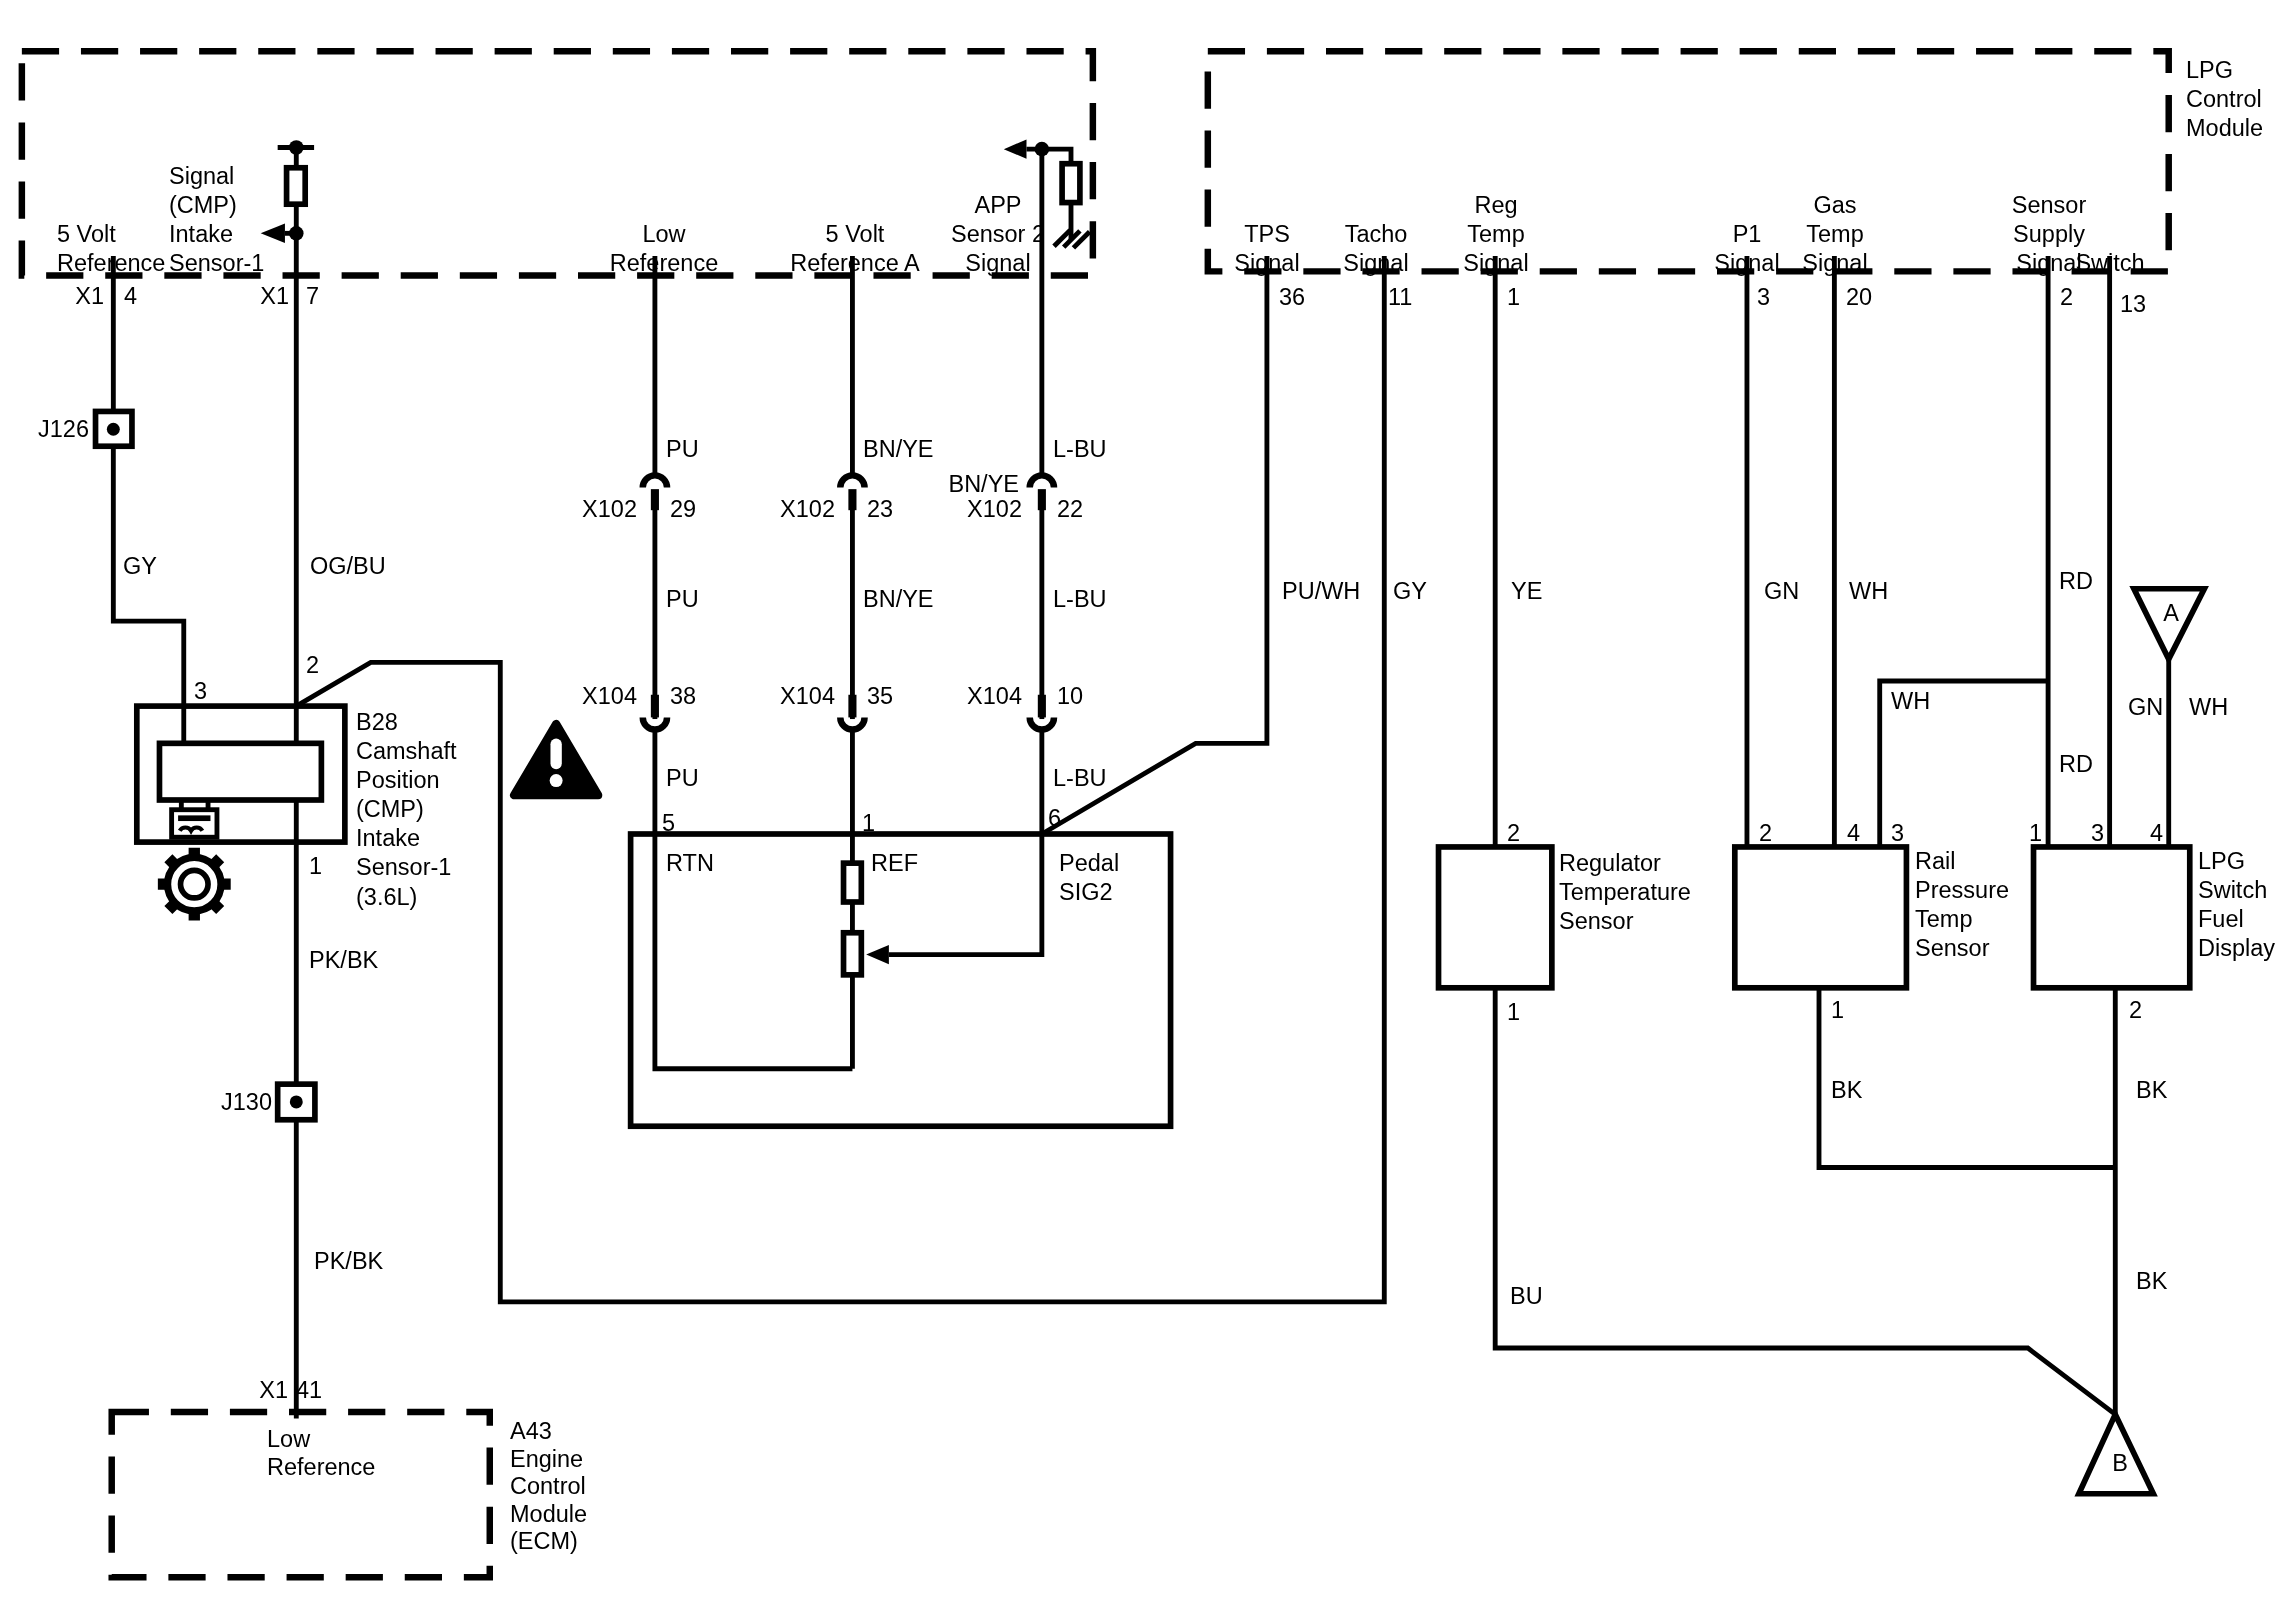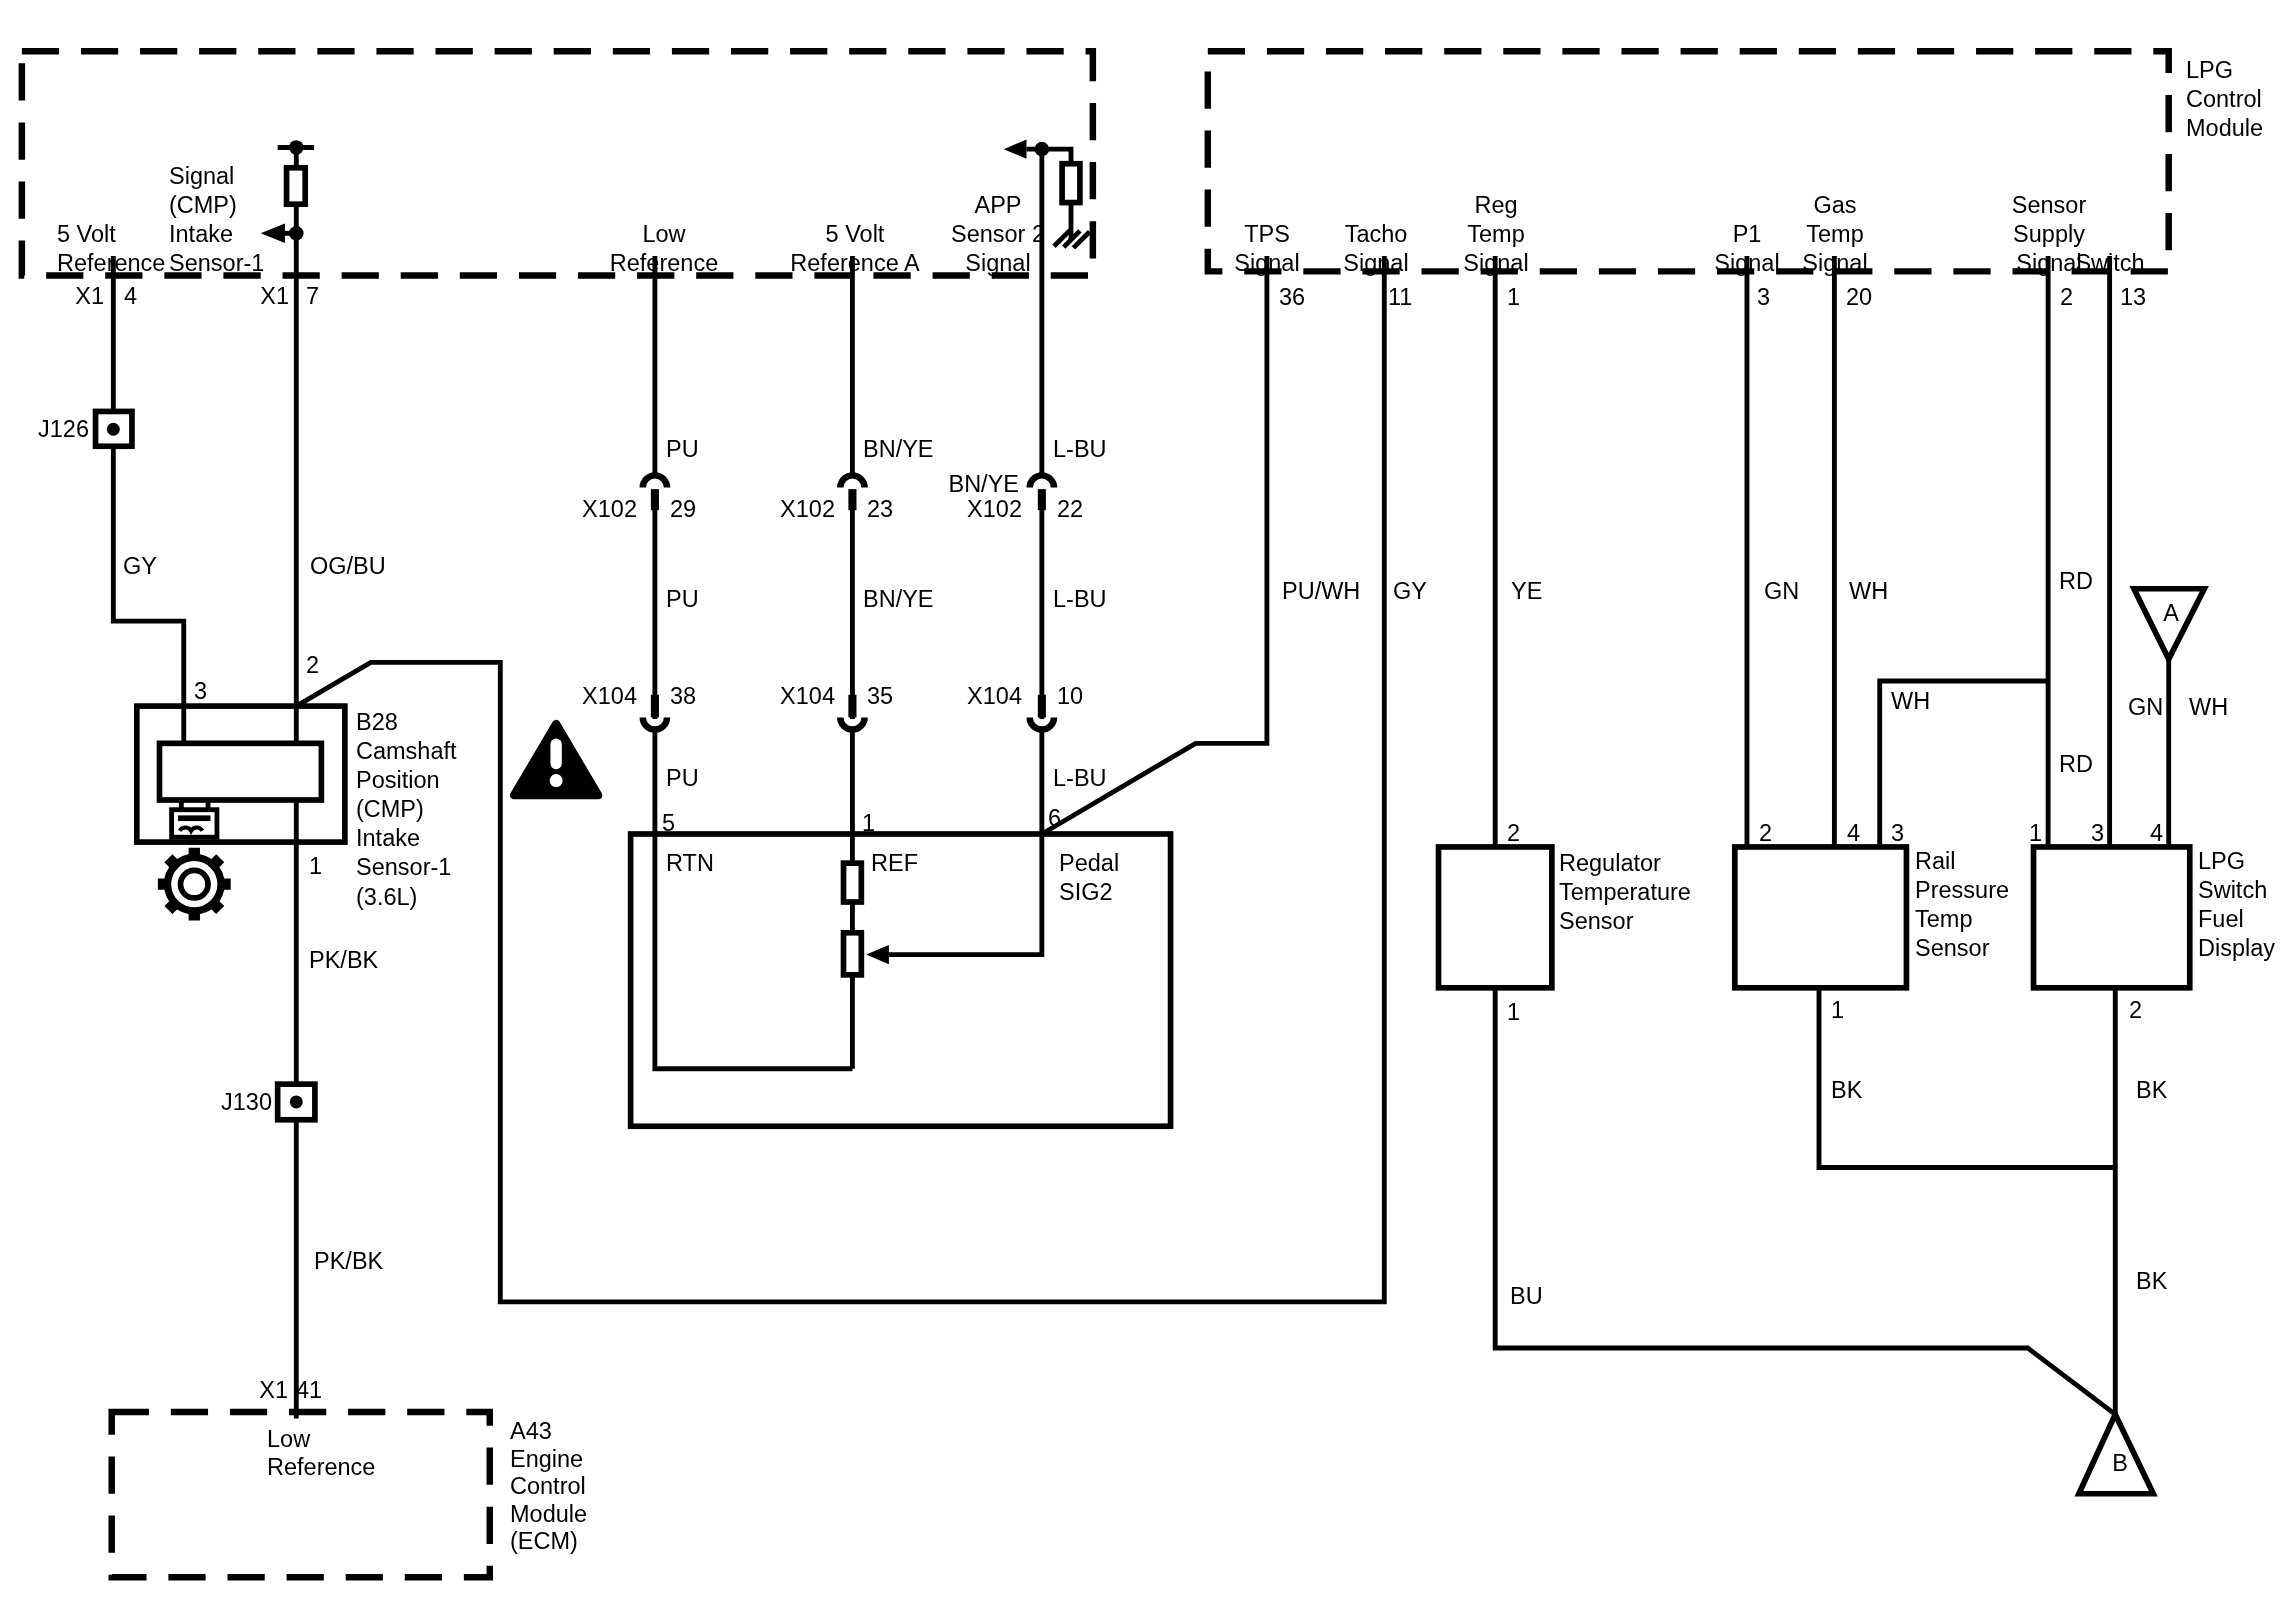--- a/index.html
+++ b/index.html
@@ -190,21 +190,21 @@
 <div class="lbl ca" style="left:1835px;top:220px">Temp</div>
 <div class="lbl ca" style="left:1835px;top:249px">Signal</div>
 <div class="lbl" style="left:1846px;top:283px">20</div>
 
 <div class="lbl ca" style="left:2049px;top:191px">Sensor</div>
 <div class="lbl ca" style="left:2049px;top:220px">Supply</div>
 <div class="lbl ca" style="left:2049px;top:249px">Signal</div>
 <div class="lbl" style="left:2060px;top:283px">2</div>
 
 <div class="lbl ca" style="left:2110px;top:249px">Switch</div>
-<div class="lbl" style="left:2120px;top:283px">13</div>
+<div class="lbl" style="left:2120px;top:290px">13</div>
 
 <div class="lbl ra" style="left:288px;top:1376px">X1</div>
 <div class="lbl" style="left:296px;top:1376px">41</div>
 <div class="lbl" style="left:267px;top:1425px">Low</div>
 <div class="lbl" style="left:267px;top:1453px">Reference</div>
 <div class="lbl" style="left:510px;top:1417px">A43</div>
 <div class="lbl" style="left:510px;top:1445px">Engine</div>
 <div class="lbl" style="left:510px;top:1472px">Control</div>
 <div class="lbl" style="left:510px;top:1500px">Module</div>
 <div class="lbl" style="left:510px;top:1527px">(ECM)</div>

